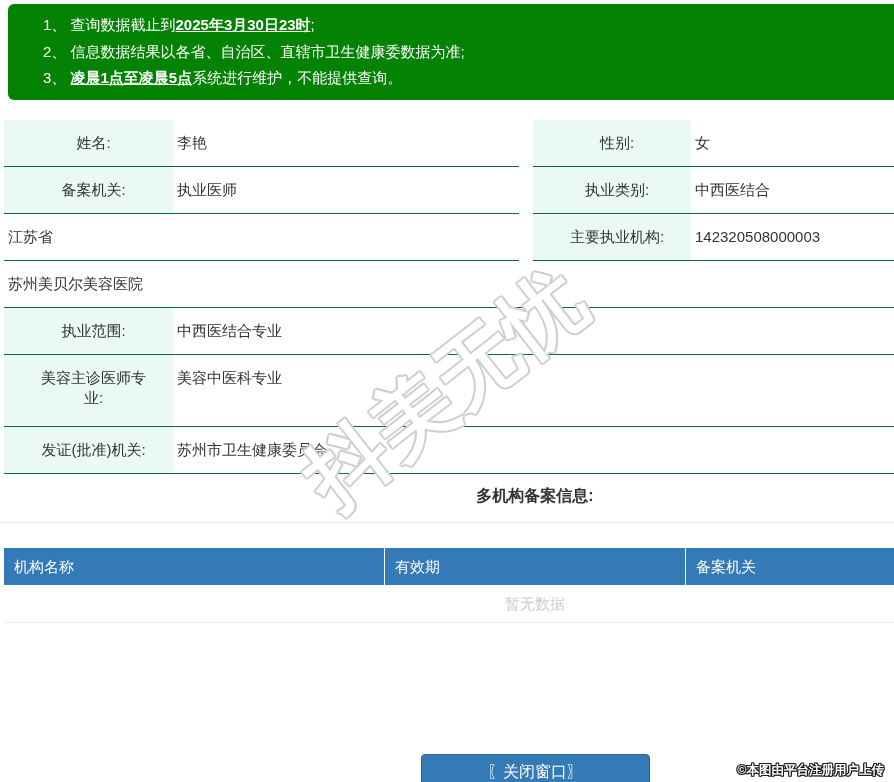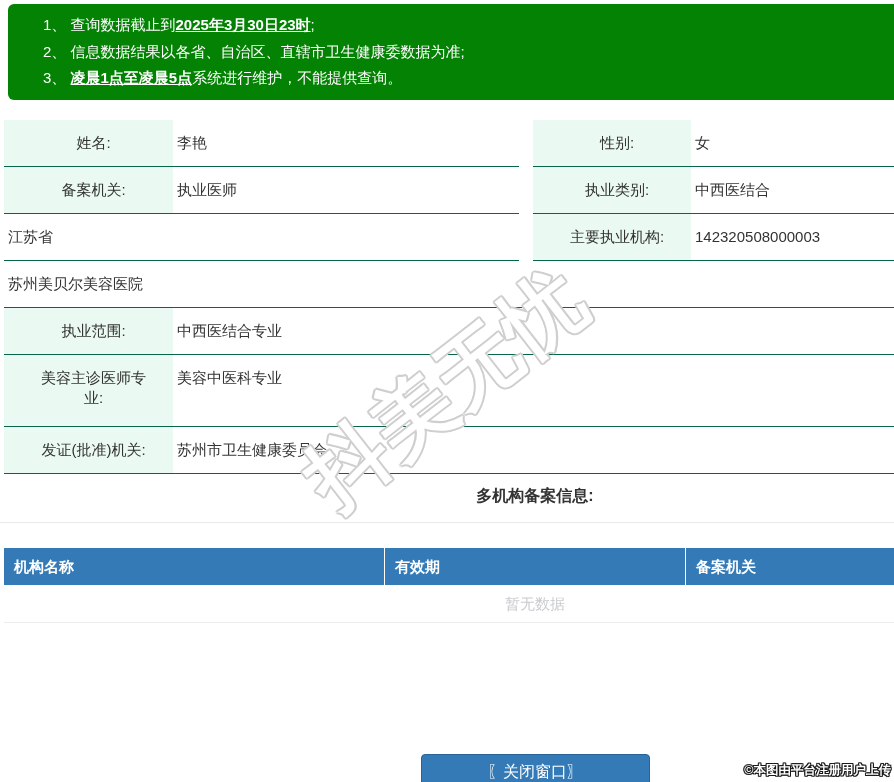--- a/index.html
+++ b/index.html
@@ -31,21 +31,21 @@
   .drow.tall { min-height:72px; }
   .drow .lbl { width:169px; }
 
   
   .section-heading { margin-top:12px; text-align:center; font-weight:bold; font-size:16px; color:#333; }
   .divider { border:0; border-top:1px solid #e9e9e9; margin:15px 0 0 0; }
 
   
   .filing { margin:25px 4px 0 4px; }
   .filing-header { display:flex; background:#337ab7; height:37px; color:#fff; font-size:15px; }
-  .fh { padding:10px 0 12px 10px;font-weight:bold; }
+  .fh { padding:10px 0 12px 10px; }
   .fh-1 { width:380px; }
   .fh-2 { width:301px; border-left:1px solid #fff; }
   .fh-3 { flex:1; border-left:1px solid #fff; }
   .filing-empty { height:38px; text-align:center; color:#c9ccd0; padding-top:10px;
                   border-bottom:1px solid #ececec; font-size:15px; }
 
   
   .btn-row { text-align:center; margin-top:131px; }
   .close-btn { display:inline-flex; width:229px; height:40px; align-items:flex-start; justify-content:center;
                background:#337ab7; color:#fff; border:1px solid #2a6496; border-radius:4px;
@@ -53,21 +53,21 @@
                font-family:"Liberation Sans", sans-serif; }
 
   
   .wm-center { position:absolute; left:447px; top:390px;
                transform:translate(-50%,-50%) rotate(-38deg);
                font-size:80px; font-weight:bold; letter-spacing:2px; white-space:nowrap;
                color:#fff; pointer-events:none;
                text-shadow: 2px 0 0 #cfcfcf, -2px 0 0 #cfcfcf, 0 2px 0 #cfcfcf, 0 -2px 0 #cfcfcf,
                             1.5px 1.5px 0 #cfcfcf, -1.5px -1.5px 0 #cfcfcf,
                             1.5px -1.5px 0 #cfcfcf, -1.5px 1.5px 0 #cfcfcf; }
-  .wm-corner { position:absolute; right:3px; bottom:3px; font-size:12.5px; font-weight:bold;
+  .wm-corner { position:absolute; right:10px; bottom:3px; font-size:12.5px; font-weight:bold;
                color:#fff; pointer-events:none;
                text-shadow: 1px 0 0 #1a1a1a, -1px 0 0 #1a1a1a, 0 1px 0 #1a1a1a, 0 -1px 0 #1a1a1a,
                             1px 1px 0 #1a1a1a, -1px -1px 0 #1a1a1a, 1px -1px 0 #1a1a1a, -1px 1px 0 #1a1a1a; }
 </style>
 </head>
 <body>
 
 <div class="viewport">
   <div class="page">
 

